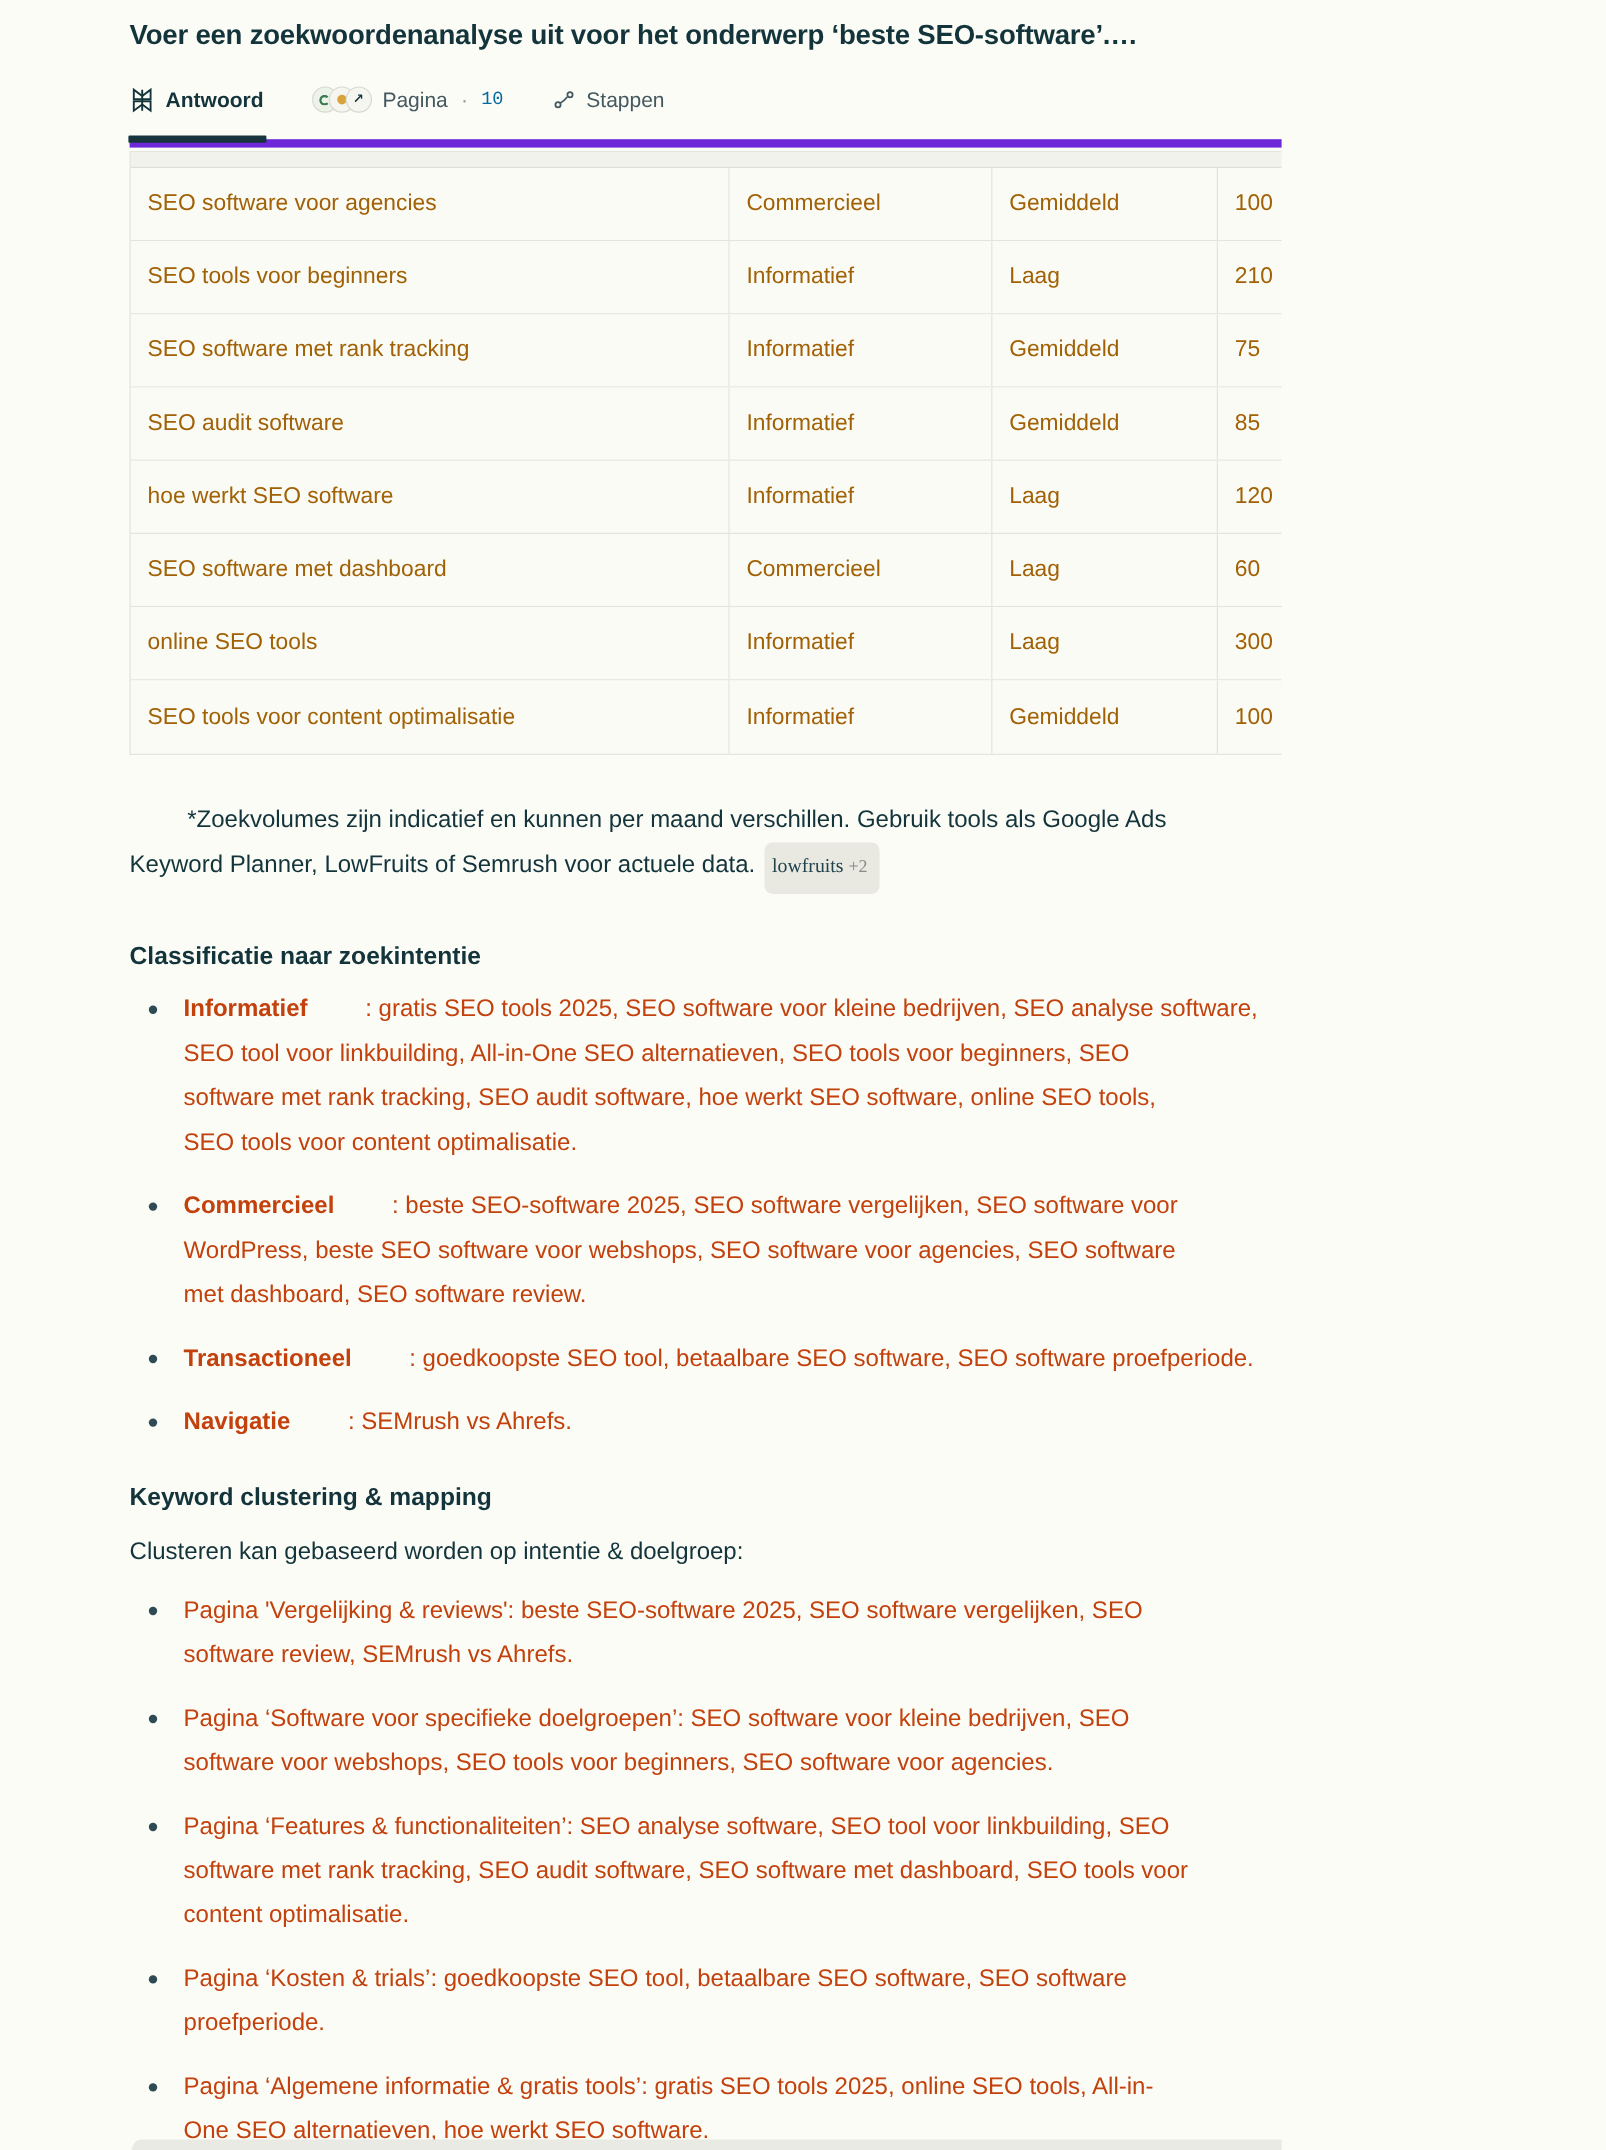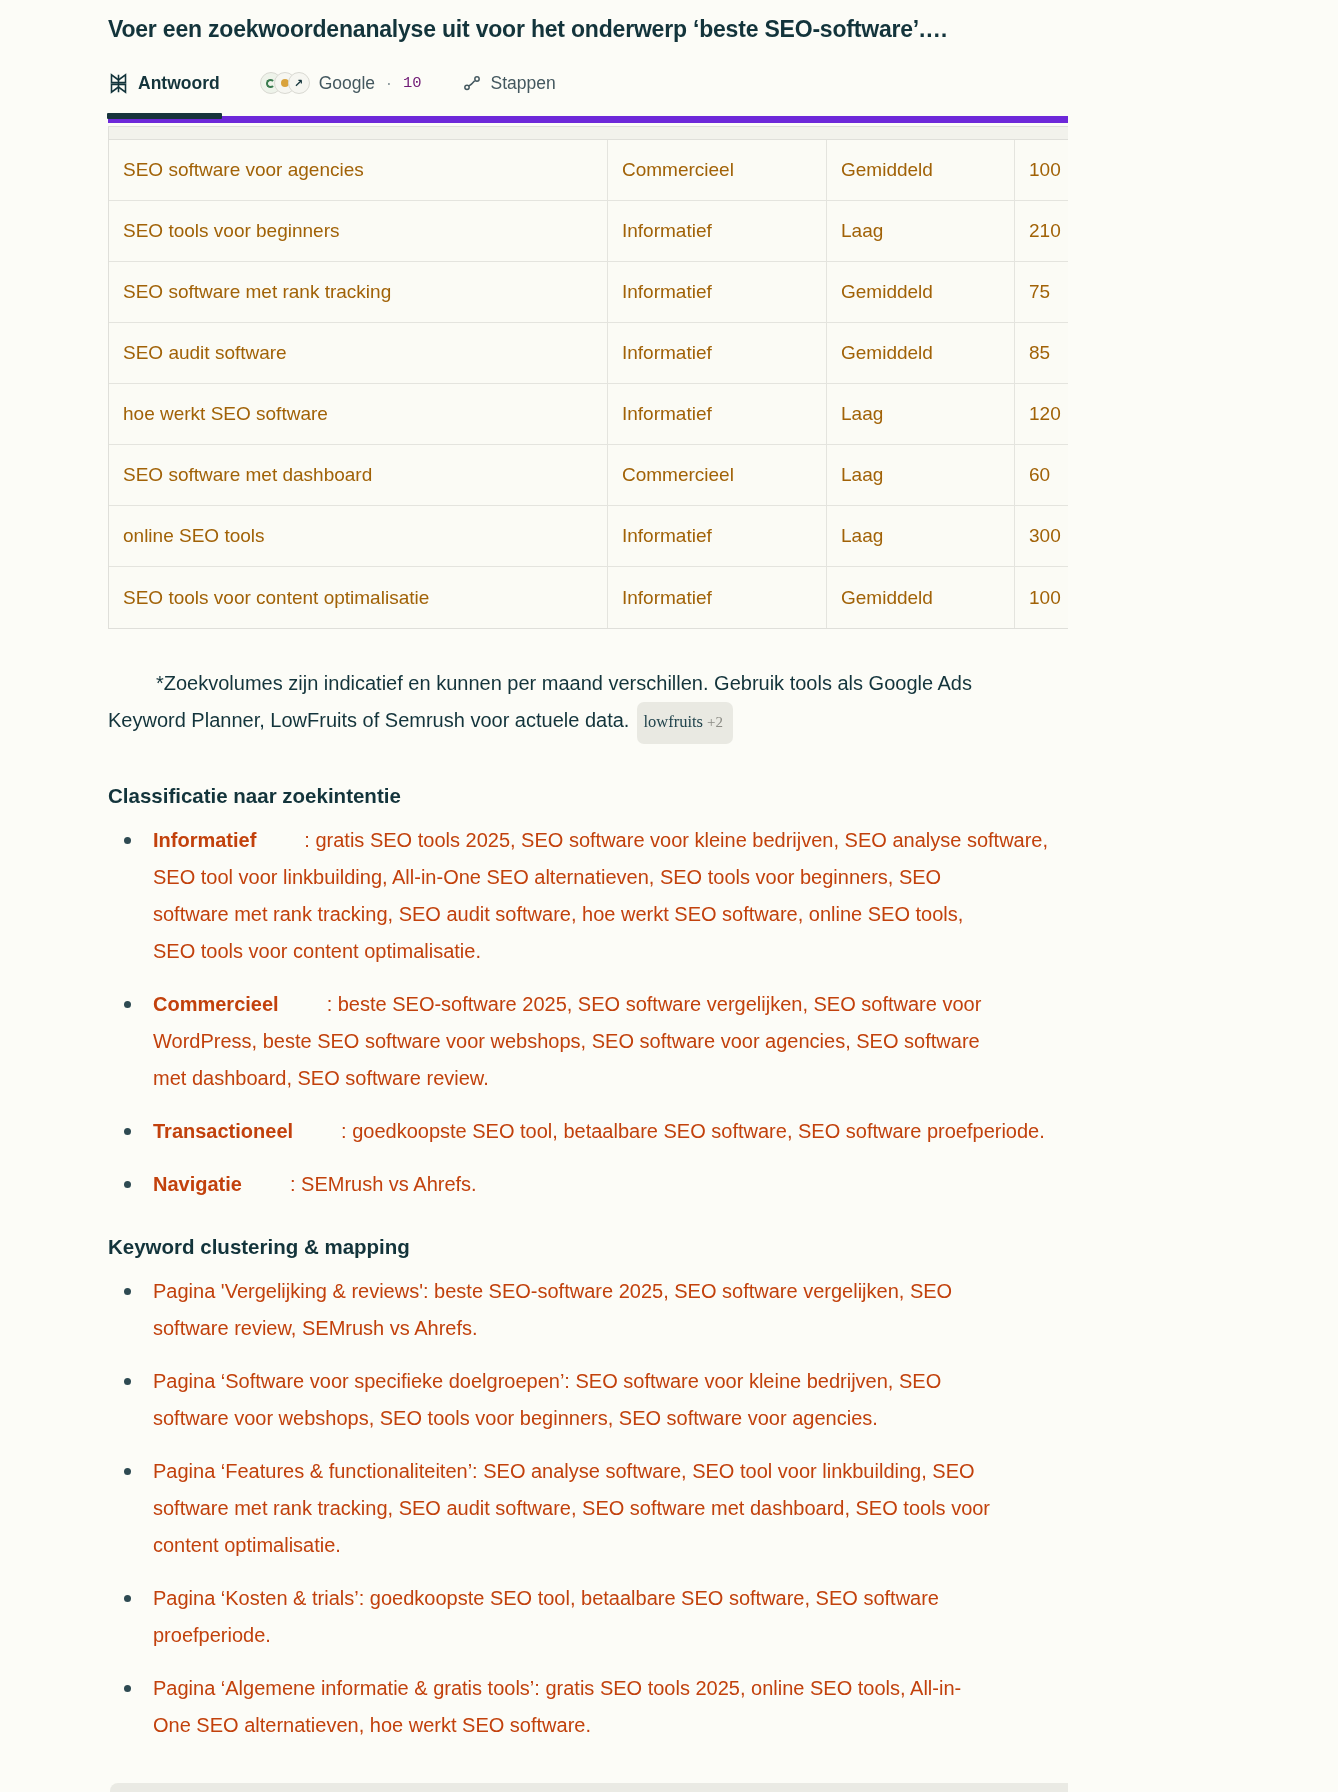--- a/index.html
+++ b/index.html
@@ -41,21 +41,21 @@
     background:#f6f6f1; border:1px solid #d9d9d2;
     display:flex; align-items:center; justify-content:center;
     font-size:11px; line-height:1; color:#13343b;
   }
   .fav + .fav { margin-left:-8px; }
   .fav-a { background:#eef3ea; }
   .fav-a .g1 { width:9px; height:9px; border:2px solid #3a7b4f; border-radius:50%; border-right-color:transparent; }
   .fav-b .g2 { width:8px; height:8px; background:#d9a33c; border-radius:50%; }
   .fav-c { font-weight:700; }
   .tab-sep { color:#8a979b; margin:0 2px 0 2px; }
-  .tab-count { font-family:"Liberation Mono","DejaVu Sans Mono",monospace; font-size:15.5px; color:#701a75; }
+  .tab-count { font-family:"Liberation Mono","DejaVu Sans Mono",monospace; font-size:15.5px; color:#0369a1; }
 
   
   .table-outer {
     margin-top:3px;
     border:1px solid #dedeb a;
     border:1px solid #dfdfda;
     width:1108px;
   }
   .thead-sliver {
     height:13px; background:#f2f2ec; border-bottom:1px solid #dfdfda;
@@ -139,21 +139,21 @@
       <div class="tab">
         <span class="fav-stack">
           <span class="fav fav-a">
               <span class="g1"></span>
             </span>
           <span class="fav fav-b">
               <span class="g2"></span>
             </span>
           <span class="fav fav-c">↗</span>
         </span>
-        <span>Google</span>
+        <span>Pagina</span>
         <span class="tab-sep">·</span>
         <span class="tab-count">10</span>
       </div>
 
       <div class="tab">
         <span>
           <svg width="20" height="20" viewBox="0 0 24 24" fill="none" stroke="#44585f" stroke-width="1.8">
             <circle cx="6" cy="16" r="2.6"></circle>
             <circle cx="18" cy="6" r="2.6"></circle>
             <path d="M8 14.5C11 13 13 11 15.2 8.2"></path>
@@ -241,20 +241,21 @@
         <span class="dot"></span>
         <span class="btext"><b>Transactioneel</b><span class="pre">: goedkoopste SEO tool, betaalbare SEO software, SEO software proefperiode.</span></span>
       </li>
       <li>
         <span class="dot"></span>
         <span class="btext"><b>Navigatie</b><span class="pre">: SEMrush vs Ahrefs.</span></span>
       </li>
     </ul>
 
     <h3 class="sec h-cluster">Keyword clustering &amp; mapping</h3>
+    <div class="lead">Clusteren kan gebaseerd worden op intentie &amp; doelgroep:</div>
 
     <ul class="blist">
       <li>
         <span class="dot"></span>
         <span class="btext pre">Pagina 'Vergelijking &amp; reviews': beste SEO-software 2025, SEO software vergelijken, SEO
 software review, SEMrush vs Ahrefs.</span>
       </li>
       <li>
         <span class="dot"></span>
         <span class="btext pre">Pagina ‘Software voor specifieke doelgroepen’: SEO software voor kleine bedrijven, SEO

